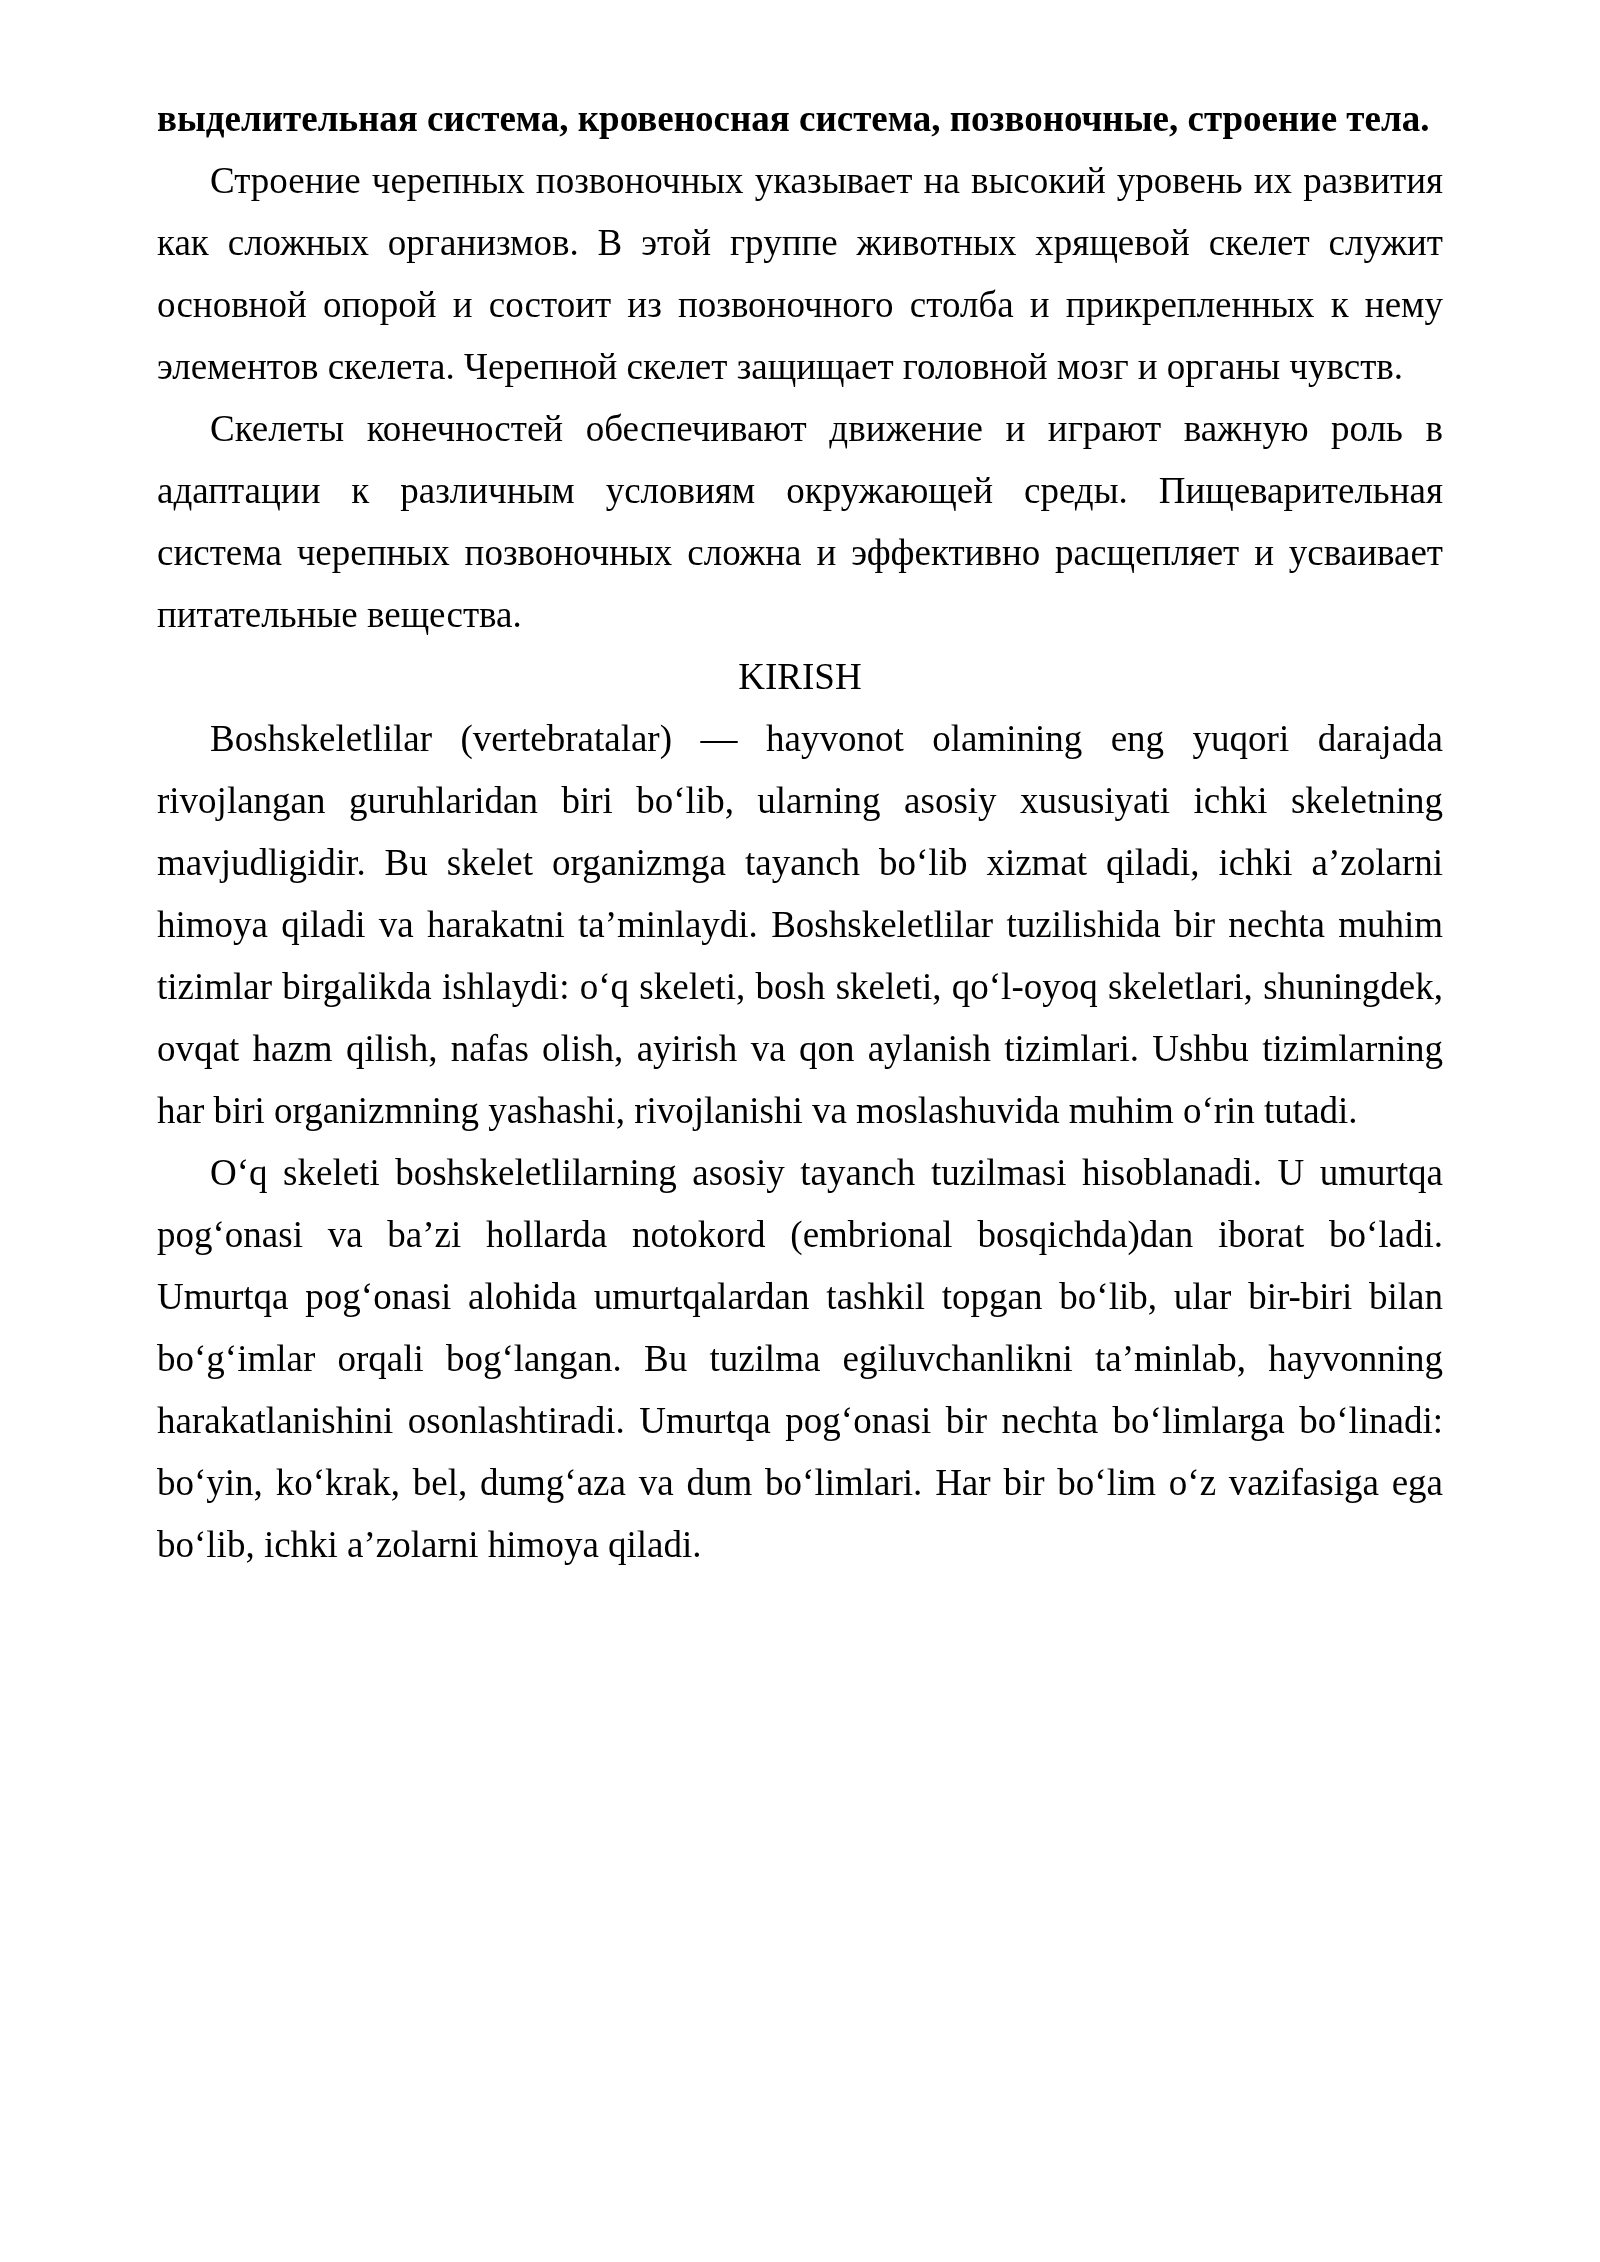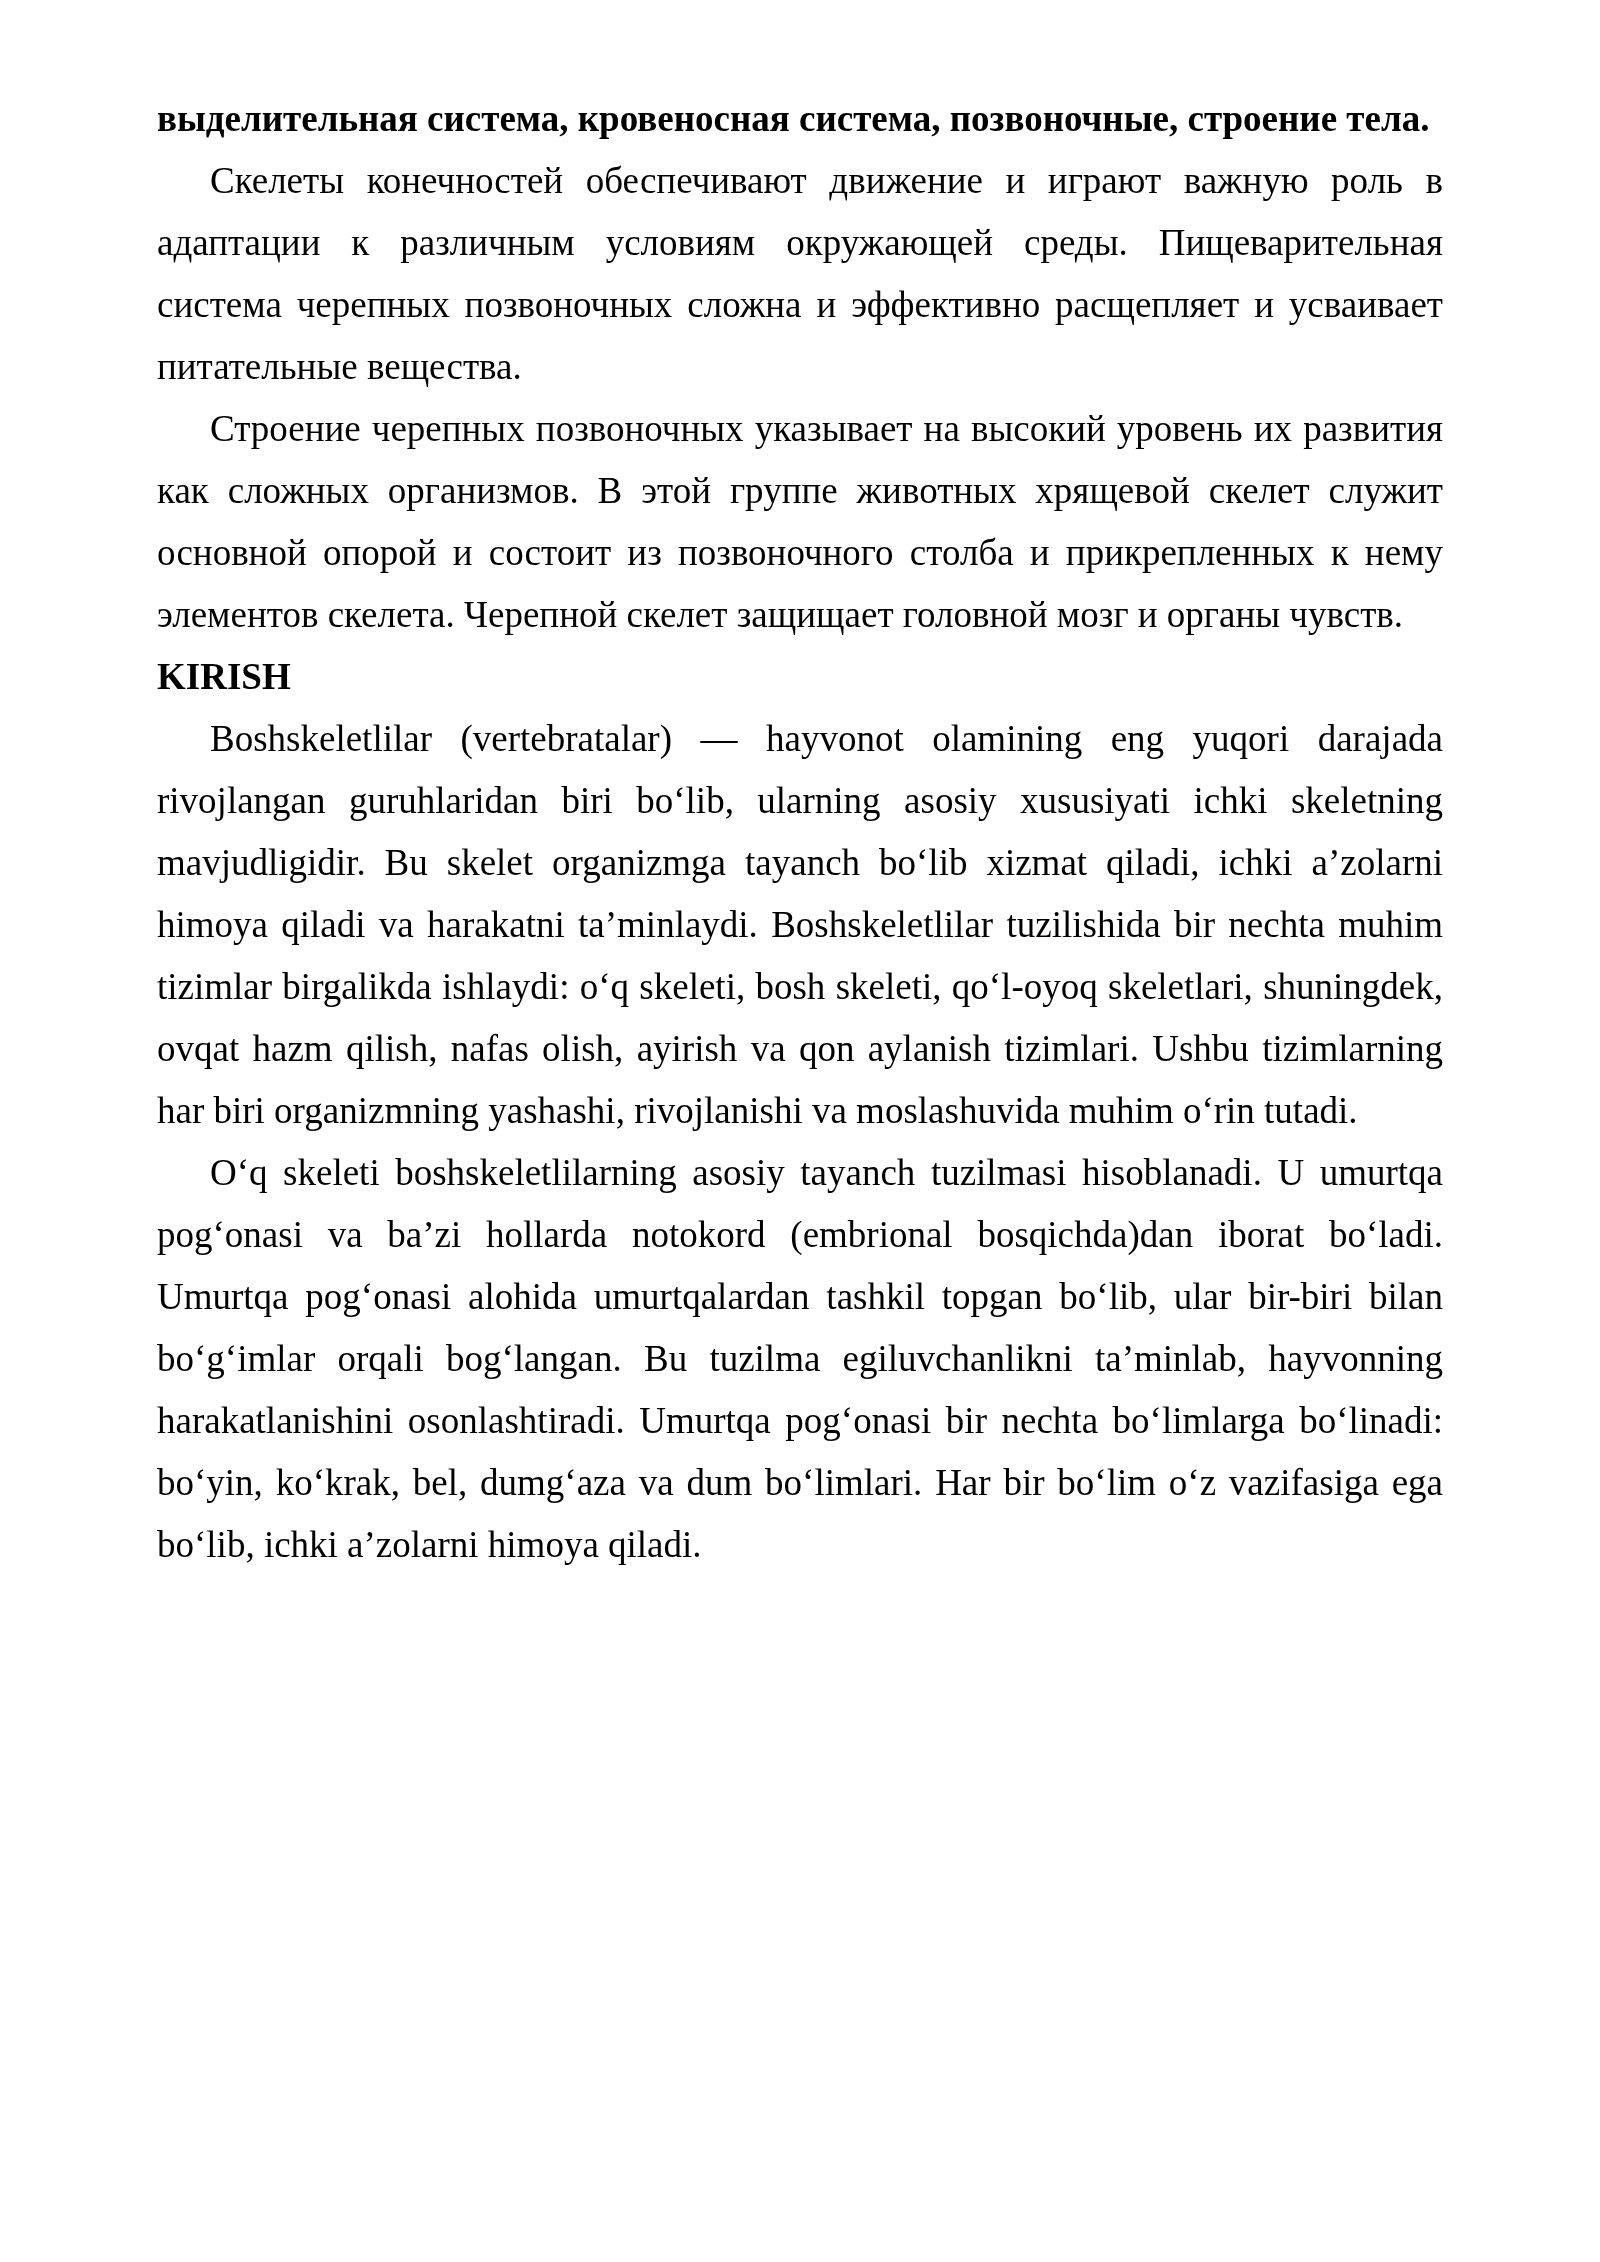--- a/index.html
+++ b/index.html
@@ -27,40 +27,40 @@
     text-indent: 53px;
   }
   .bold-heading {
     margin: 0;
     font-weight: bold;
     text-align: justify;
     text-indent: 0;
   }
   .section-title {
     margin: 0;
-    font-weight: bold;
+    font-weight: normal;
     font-size: 37px;
     line-height: 62px;
-    text-align: left;
+    text-align: center;
   }
   .continues {
     
     text-align-last: justify;
   }
 </style>
 </head>
 <body>
 
 <div class="page">
 
   <p class="bold-heading">выделительная система, кровеносная система, позвоночные, строение тела.</p>
 
+  <p class="para">Строение черепных позвоночных указывает на высокий уровень их развития как сложных организмов. В этой группе животных хрящевой скелет служит основной опорой и состоит из позвоночного столба и прикрепленных к нему элементов скелета. Черепной скелет защищает головной мозг и органы чувств.</p>
+
   <p class="para">Скелеты конечностей обеспечивают движение и играют важную роль в адаптации к различным условиям окружающей среды. Пищеварительная система черепных позвоночных сложна и эффективно расщепляет и усваивает питательные вещества.</p>
-
-  <p class="para">Строение черепных позвоночных указывает на высокий уровень их развития как сложных организмов. В этой группе животных хрящевой скелет служит основной опорой и состоит из позвоночного столба и прикрепленных к нему элементов скелета. Черепной скелет защищает головной мозг и органы чувств.</p>
 
   <h2 class="section-title">KIRISH</h2>
 
   <p class="para">Boshskeletlilar (vertebratalar) — hayvonot olamining eng yuqori darajada rivojlangan guruhlaridan biri boʻlib, ularning asosiy xususiyati ichki skeletning mavjudligidir. Bu skelet organizmga tayanch boʻlib xizmat qiladi, ichki a’zolarni himoya qiladi va harakatni ta’minlaydi. Boshskeletlilar tuzilishida bir nechta muhim tizimlar birgalikda ishlaydi: oʻq skeleti, bosh skeleti, qoʻl-oyoq skeletlari, shuningdek, ovqat hazm qilish, nafas olish, ayirish va qon aylanish tizimlari. Ushbu tizimlarning har biri organizmning yashashi, rivojlanishi va moslashuvida muhim oʻrin tutadi.</p>
 
   <p class="para">Oʻq skeleti boshskeletlilarning asosiy tayanch tuzilmasi hisoblanadi. U umurtqa pogʻonasi va ba’zi hollarda notokord (embrional bosqichda)dan iborat boʻladi. Umurtqa pogʻonasi alohida umurtqalardan tashkil topgan boʻlib, ular bir-biri bilan boʻgʻimlar orqali bogʻlangan. Bu tuzilma egiluvchanlikni ta’minlab, hayvonning harakatlanishini osonlashtiradi. Umurtqa pogʻonasi bir nechta boʻlimlarga boʻlinadi: boʻyin, koʻkrak, bel, dumgʻaza va dum boʻlimlari. Har bir boʻlim oʻz vazifasiga ega boʻlib, ichki a’zolarni himoya qiladi.</p>
 
 
 </div>
 

